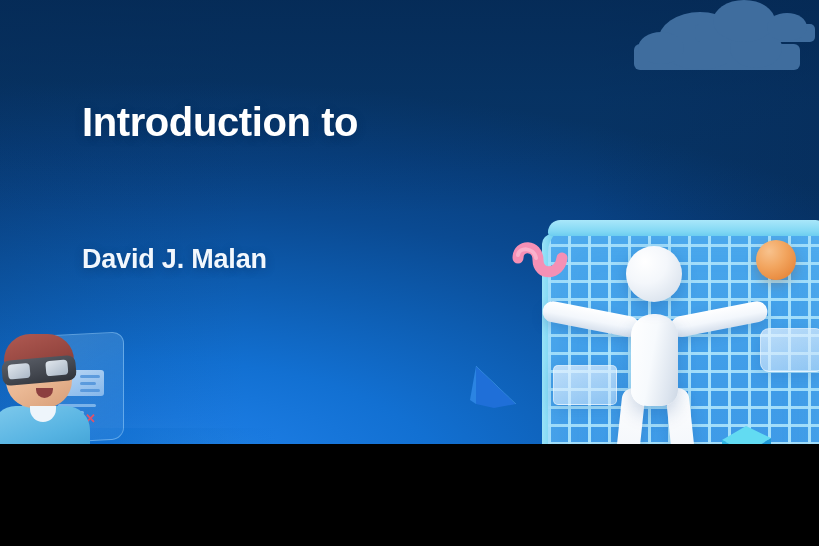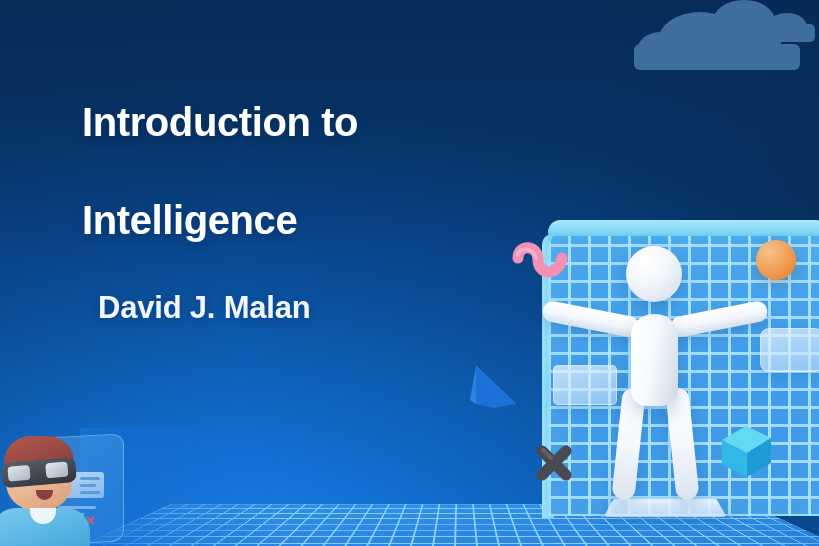--- a/index.html
+++ b/index.html
@@ -3,21 +3,21 @@
 <meta charset="utf-8">
 <style>
   html, body {
     margin: 0;
     padding: 0;
     background: #000;
   }
   #slide {
     position: relative;
     width: 819px;
-    height: 546px;
+    height: 444px;
     overflow: hidden;
     font-family: "Liberation Sans", sans-serif;
     background: #0a3a72;
   }
 
   
   .bg-base {
     position: absolute;
     inset: 0;
     background:
@@ -63,25 +63,25 @@
     color: #ffffff;
     font-size: 40px;
     line-height: 49px;
     font-weight: bold;
     letter-spacing: -0.4px;
     margin: 0;
     text-shadow: 0 2px 10px rgba(3,30,66,0.32);
   }
   .slide-subtitle {
     color: #f2f7fd;
-    font-size: 31px;
+    font-size: 27px;
     line-height: 38px;
     font-weight: bold;
     letter-spacing: -0.2px;
-    margin: 44px 0 0 16px;
+    margin: 44px 0 0 0;
     text-shadow: 0 2px 10px rgba(3,30,66,0.32);
   }
 
   
   .scene {
     position: absolute;
     left: 400px;
     top: 190px;
     width: 419px;
     height: 356px;
@@ -322,21 +322,21 @@
     <div class="puff p1"></div>
       <div class="puff p2"></div>
       <div class="puff p3"></div>
   </div>
   <div class="cloud cloud-b">
     <div class="puff p1"></div>
       <div class="puff p2"></div>
   </div>
 
   <div class="text-block">
-    <h1 class="slide-title"><span>Introduction to</span><br><br><span>Intelligence</span></h1>
+    <h1 class="slide-title"><span>Introduction to</span><br><br></h1>
     <p class="slide-subtitle">David J. Malan</p>
   </div>
 
   <div class="scene">
 
     <div class="floor"></div>
     <div class="floor-fade"></div>
 
     <div class="grid-panel-left"></div>
     <div class="grid-panel"></div>

